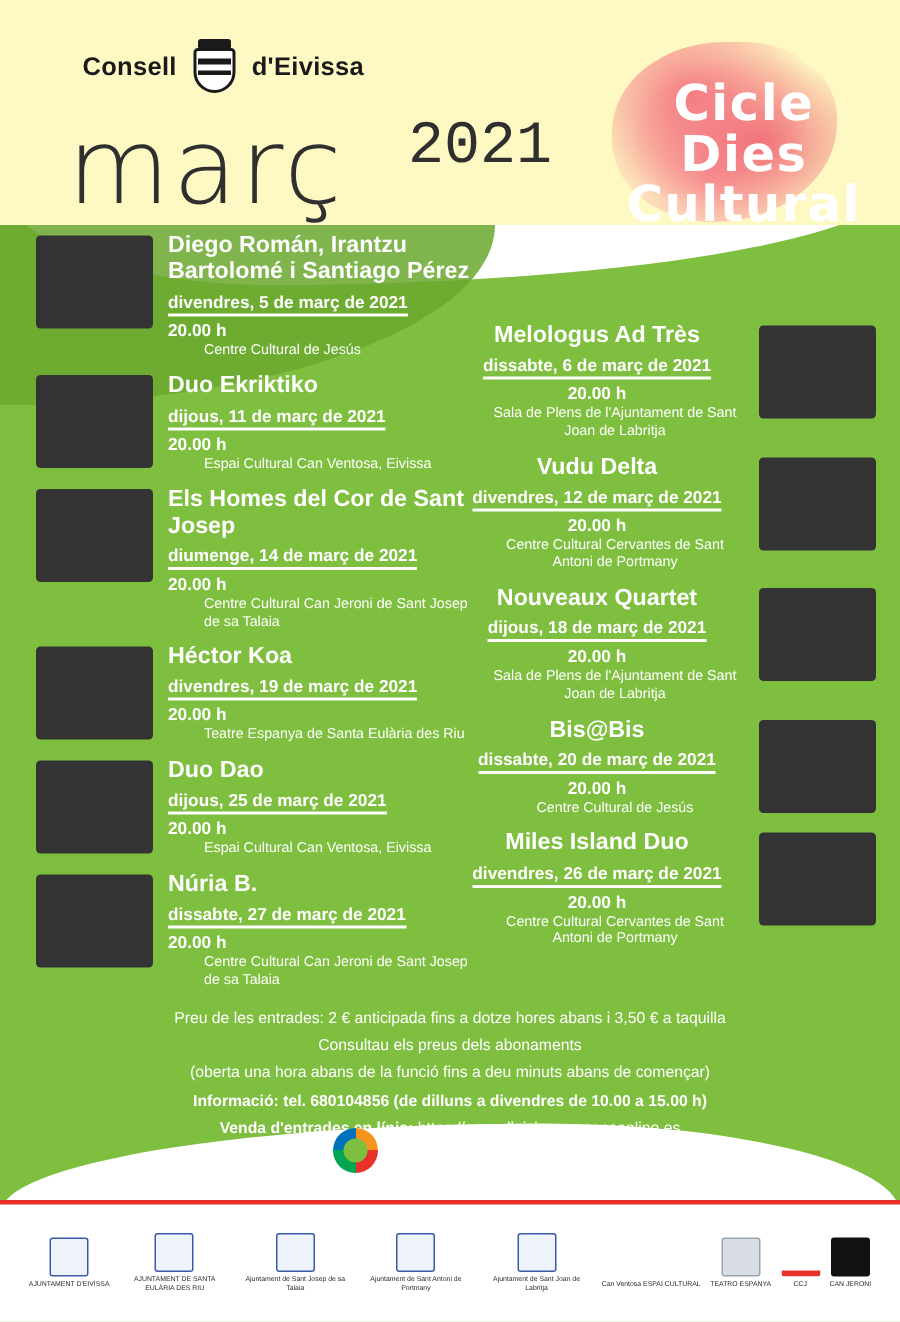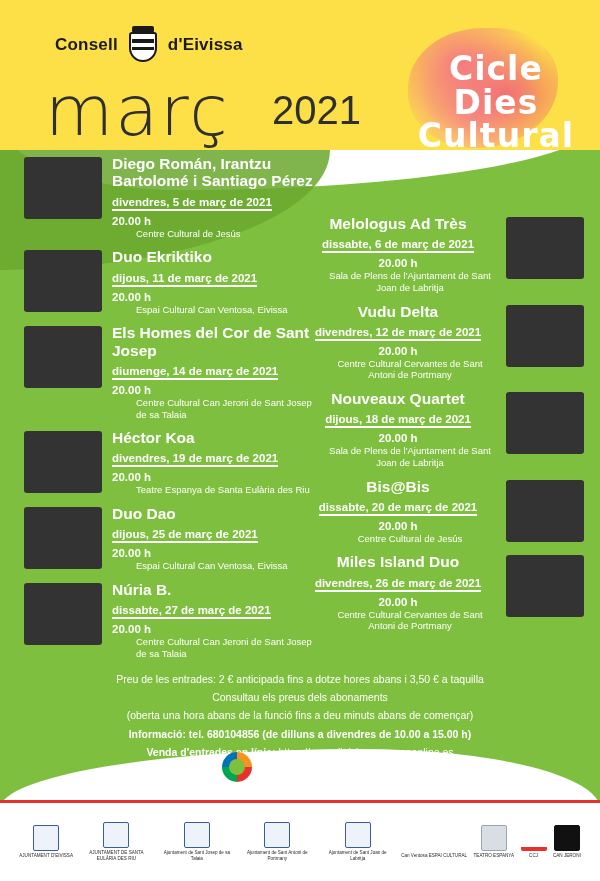--- a/index.html
+++ b/index.html
@@ -12,21 +12,21 @@
   .poster {
     position: relative;
     width: 600px; height: 881px;
     overflow: hidden;
     background: #ffffff;
   }
 
   
   .header {
     position: absolute; left: 0; top: 0; width: 600px; height: 150px;
-    background: #fde047; z-index: 5;
+    background: #fef9c3; z-index: 5;
   }
   .consell {
     position: absolute; left: 55px; top: 26px;
     display: flex; align-items: center; gap: 8px;
   }
   .consell .word {
     font-size: 17px; font-weight: bold; color: #1a1a1a; letter-spacing: .2px;
   }
   .crest {
     width: 34px; height: 38px; position: relative;
@@ -48,23 +48,23 @@
     position: absolute; left: 6px; top: 0px; width: 22px; height: 7px;
     background: #1a1a1a; border-radius: 2px;
   }
 
   .bigmonth {
     position: absolute; left: 45px; top: 70px;
     font-size: 70px; color: #2f2f2f; letter-spacing: 2px;
     font-family: "DejaVu Sans", sans-serif; font-weight: 300;
   }
   .bigyear {
-    position: absolute; left: 272px; top: 88px;
+    position: absolute; left: 272px; top: 76px;
     font-size: 40px; color: #2f2f2f; font-weight: 300;
-    font-family: Liberation Sans, sans-serif;
+    font-family: Liberation Mono, monospace;
   }
 
   
   .brush {
     position: absolute; right: 42px; top: 28px; width: 150px; height: 120px;
     background:
       radial-gradient(ellipse at 35% 30%, rgba(244,120,130,.95) 0%, rgba(244,120,130,0) 60%),
       radial-gradient(ellipse at 65% 55%, rgba(238,96,110,.85) 0%, rgba(238,96,110,0) 62%),
       radial-gradient(ellipse at 45% 72%, rgba(249,150,158,.8) 0%, rgba(249,150,158,0) 60%);
     border-radius: 50% 42% 55% 45%;

